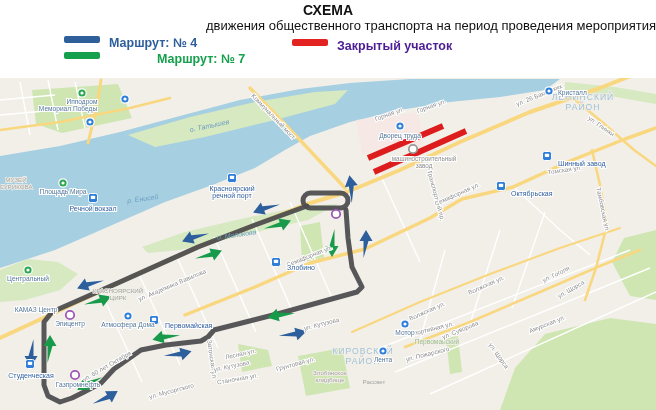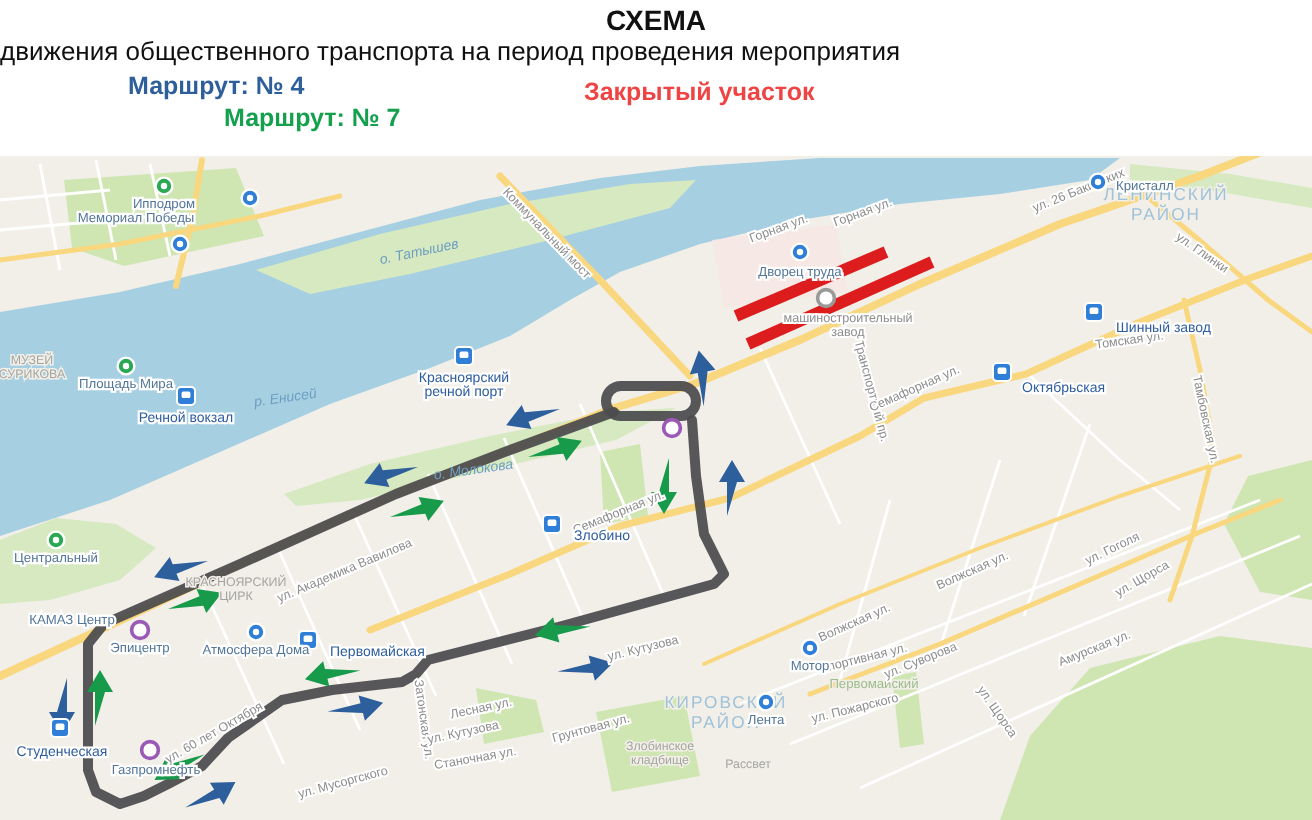--- a/index.html
+++ b/index.html
@@ -1,23 +1,23 @@
 <!DOCTYPE html>
 <html><head>
 <meta charset="utf-8">
 <style>
   html,body{margin:0;padding:0;background:#ffffff;}
   .page{position:relative;width:656px;height:410px;overflow:hidden;background:#fff;
         font-family:"Liberation Sans", sans-serif;}
   .header{position:absolute;left:0;top:0;width:656px;height:56px;background:#fff;z-index:5;}
   .title{position:absolute;left:0;top:2px;width:100%;text-align:center;
          font-size:14px;font-weight:bold;color:#111;}
-  .subtitle{position:absolute;left:0;top:18px;width:100%;text-align:left;
+  .subtitle{position:absolute;left:0;top:18px;width:100%;text-align:right;
             font-size:13px;color:#111;}
-  .legend-item{position:absolute;display:flex;align-items:flex-start;height:12px;flex-direction:column;}
+  .legend-item{position:absolute;display:flex;align-items:flex-start;height:12px;}
   .swatch{display:inline-block;width:36px;height:7px;border-radius:2px;margin-right:9px;}
   .legend-label{font-size:12.5px;font-weight:bold;white-space:nowrap;}
   #li-0{left:64px;top:36px;} #li-1{left:64px;top:52px;} #li-2{left:292px;top:39px;}
   svg{position:absolute;left:0;top:78px;display:block;}
   text{font-family:"Liberation Sans", sans-serif;}
   .street{font-size:6.3px;fill:#8d8d8d;paint-order:stroke;stroke:#ffffff;stroke-width:2px;}
   .station{font-size:7px;fill:#2e5d9e;paint-order:stroke;stroke:#ffffff;stroke-width:2.2px;}
   .poi{font-size:6.6px;fill:#537699;paint-order:stroke;stroke:#ffffff;stroke-width:2.2px;}
   .poi-gray{font-size:6.3px;fill:#8d8d8d;paint-order:stroke;stroke:#ffffff;stroke-width:2px;}
   .area-blue{font-size:8.6px;fill:#a0c2d8;letter-spacing:1px;paint-order:stroke;stroke:#f2efe9;stroke-width:1.5px;}
@@ -35,21 +35,21 @@
     <div class="legend-item" id="li-0">
       <span class="swatch" style="background: rgb(46, 95, 155);"></span>
       <span class="legend-label" style="color: rgb(46, 95, 155);">Маршрут: № 4</span>
     </div>
     <div class="legend-item" id="li-1">
       <span class="swatch" style="background: rgb(20, 160, 77);"></span>
       <span class="legend-label" style="color: rgb(20, 160, 77); margin-left: 48px;">Маршрут: № 7</span>
     </div>
     <div class="legend-item" id="li-2">
       <span class="swatch" style="background: rgb(227, 34, 34);"></span>
-      <span class="legend-label" style="color: #ef4444;">Закрытый участок</span>
+      <span class="legend-label" style="color: #4c1d95;">Закрытый участок</span>
     </div>
   </div>
   <svg id="map" width="656" height="332" viewBox="0 78 656 332">
       <rect x="0" y="78" width="656" height="332" fill="#f2efe9"></rect>
       <polygon points="0,156 60,146 120,132 180,116 240,100 300,89 350,83 410,79 560,79 545,90 500,97 450,102 400,110 350,122 310,136 285,150 255,168 215,184 165,202 110,226 55,250 0,268" fill="#a6cfe2"></polygon>
       <polygon points="128,135 190,117 255,102 315,92 348,90 335,104 275,120 205,137 155,147" fill="#d6e9c0"></polygon>
       <polygon points="142,247 185,232 245,218 305,206 338,204 308,220 245,235 180,250 148,253" fill="#d6e9c0"></polygon>
       <polygon points="0,270 28,259 58,262 78,274 60,290 25,300 0,302" fill="#d6e9c0"></polygon>
       <polygon points="565,82 615,87 656,94 656,104 610,96 565,90" fill="#d6e9c0"></polygon>
       <polygon points="32,90 118,84 132,118 62,133 36,124" fill="#cfe6b3"></polygon>

